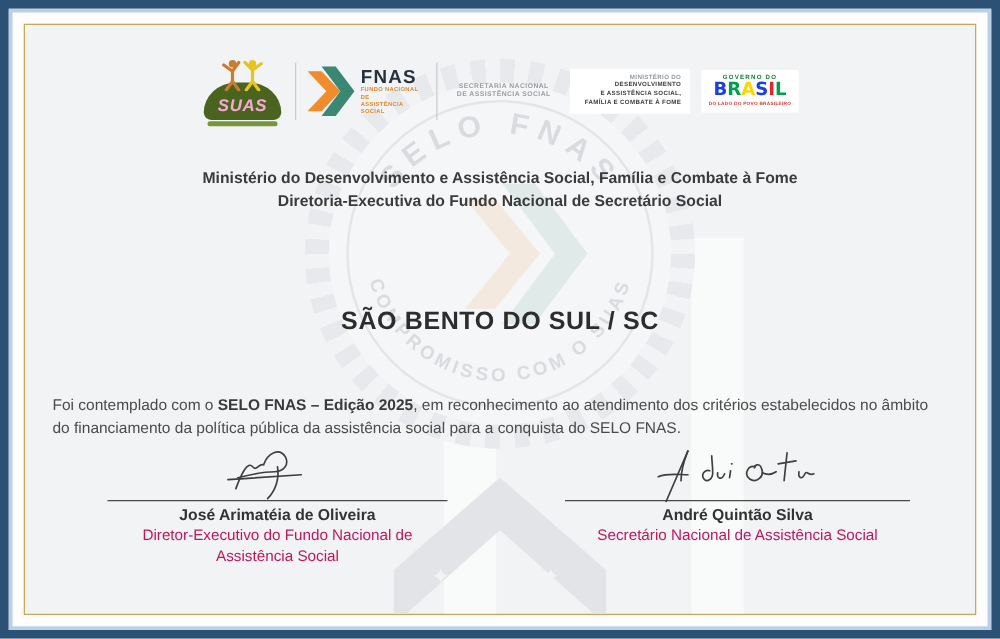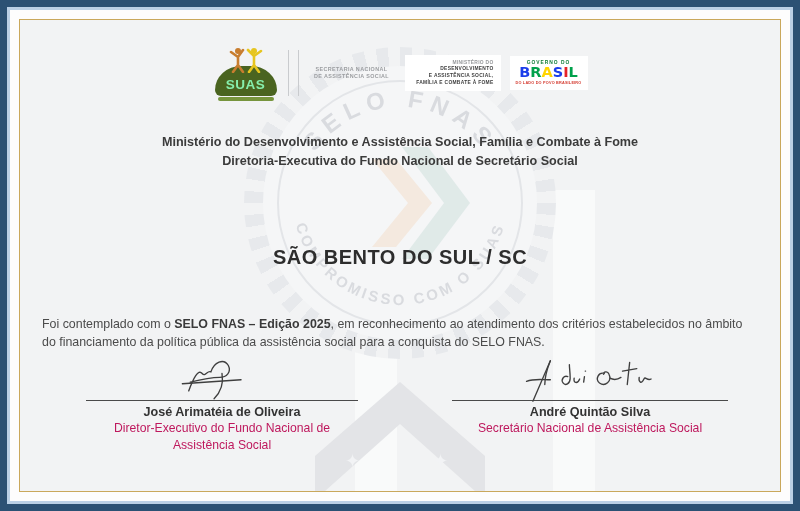--- a/index.html
+++ b/index.html
@@ -20,22 +20,22 @@
   .ribbon .spark { position:absolute; color:#f2f3f5; font-size:18px; }
   .spark.s1 { left:30px; top:68px; } .spark.s2 { left:118px; top:68px; }
 
   
   .logo-row { position:absolute; top:23px; left:0; right:0; display:flex; justify-content:center; align-items:center; gap:9px; height:60px; }
   .logo-sep { width:1px; height:46px; background:#c9cbce; }
   
   .suas { width:66px; text-align:center; position:relative; }
   .suas-figures { display:block; margin:0 auto -7px; position:relative; z-index:2; }
   .suas-dome { width:62px; height:30px; margin:0 auto; background:#4a6420;
-    border-radius:50% 50% 7px 7px / 95% 95% 7px 7px; color:#86efac; font-weight:bold; font-size:13.5px;
-    display:flex; align-items:flex-end; justify-content:center; padding-bottom:4px; letter-spacing:.5px; position:relative; z-index:1; }
+    border-radius:50% 50% 7px 7px / 95% 95% 7px 7px; color:#f9a8d4; font-weight:bold; font-size:13.5px;
+    display:flex; align-items:flex-end; justify-content:center; padding-bottom:4px; letter-spacing:.5px; position:relative; z-index:1;font-style:italic; }
   .suas-strip { width:56px; height:4px; margin:1px auto 0; background:#77953d; border-radius:2px; }
   
   .fnas { display:flex; align-items:center; gap:5px; width:94px; }
   .fnas-text .fnas-title { font-size:15px; font-weight:bold; color:#26323e; letter-spacing:1px; line-height:15px; }
   .fnas-text .fnas-sub { font-size:4.6px; font-weight:bold; color:#e08a2e; letter-spacing:.3px; line-height:5.6px; }
   
   .secretaria { width:88px; text-align:center; color:#9b9da0; font-weight:bold; font-size:5.4px; letter-spacing:.4px; line-height:7.5px; }
   
   .ministerio { width:96px; background:#ffffff; padding:5px 7px; text-align:right;
     font-size:4.9px; font-weight:bold; color:#3d3d3d; letter-spacing:.3px; line-height:6.6px; }
@@ -116,20 +116,31 @@
             <circle cx="29" cy="5" r="3" fill="#e6c51f" stroke="none"></circle>
             <path d="M23,4 L29,10 L36,5 M29,10 L29,19 M24,26 L29,19 L34,26"></path>
           </g>
         </svg>
         <div class="suas-dome">SUAS</div>
         <div class="suas-strip"></div>
       </div>
 
       <div class="logo-sep"></div>
 
+      <div class="fnas">
+        <svg width="40" height="42" viewBox="0 0 40 42">
+          <path d="M0,4 h12 l16,17 l-16,17 h-12 l16,-17 z" fill="#f08c2e"></path>
+          <path d="M12,0 h12 l16,21 l-16,21 h-12 l16,-21 z" fill="#2a7f68" opacity="0.92"></path>
+        </svg>
+        <div class="fnas-text">
+          <div class="fnas-title">FNAS</div>
+          <div class="fnas-sub">FUNDO NACIONAL DE</div>
+          <div class="fnas-sub">ASSISTÊNCIA SOCIAL</div>
+        </div>
+      </div>
 
       <div class="logo-sep"></div>
 
       <div class="secretaria">
         <div>SECRETARIA NACIONAL</div>
         <div>DE ASSISTÊNCIA SOCIAL</div>
       </div>
 
       <div class="ministerio">
         <div class="m0">MINISTÉRIO DO</div>

